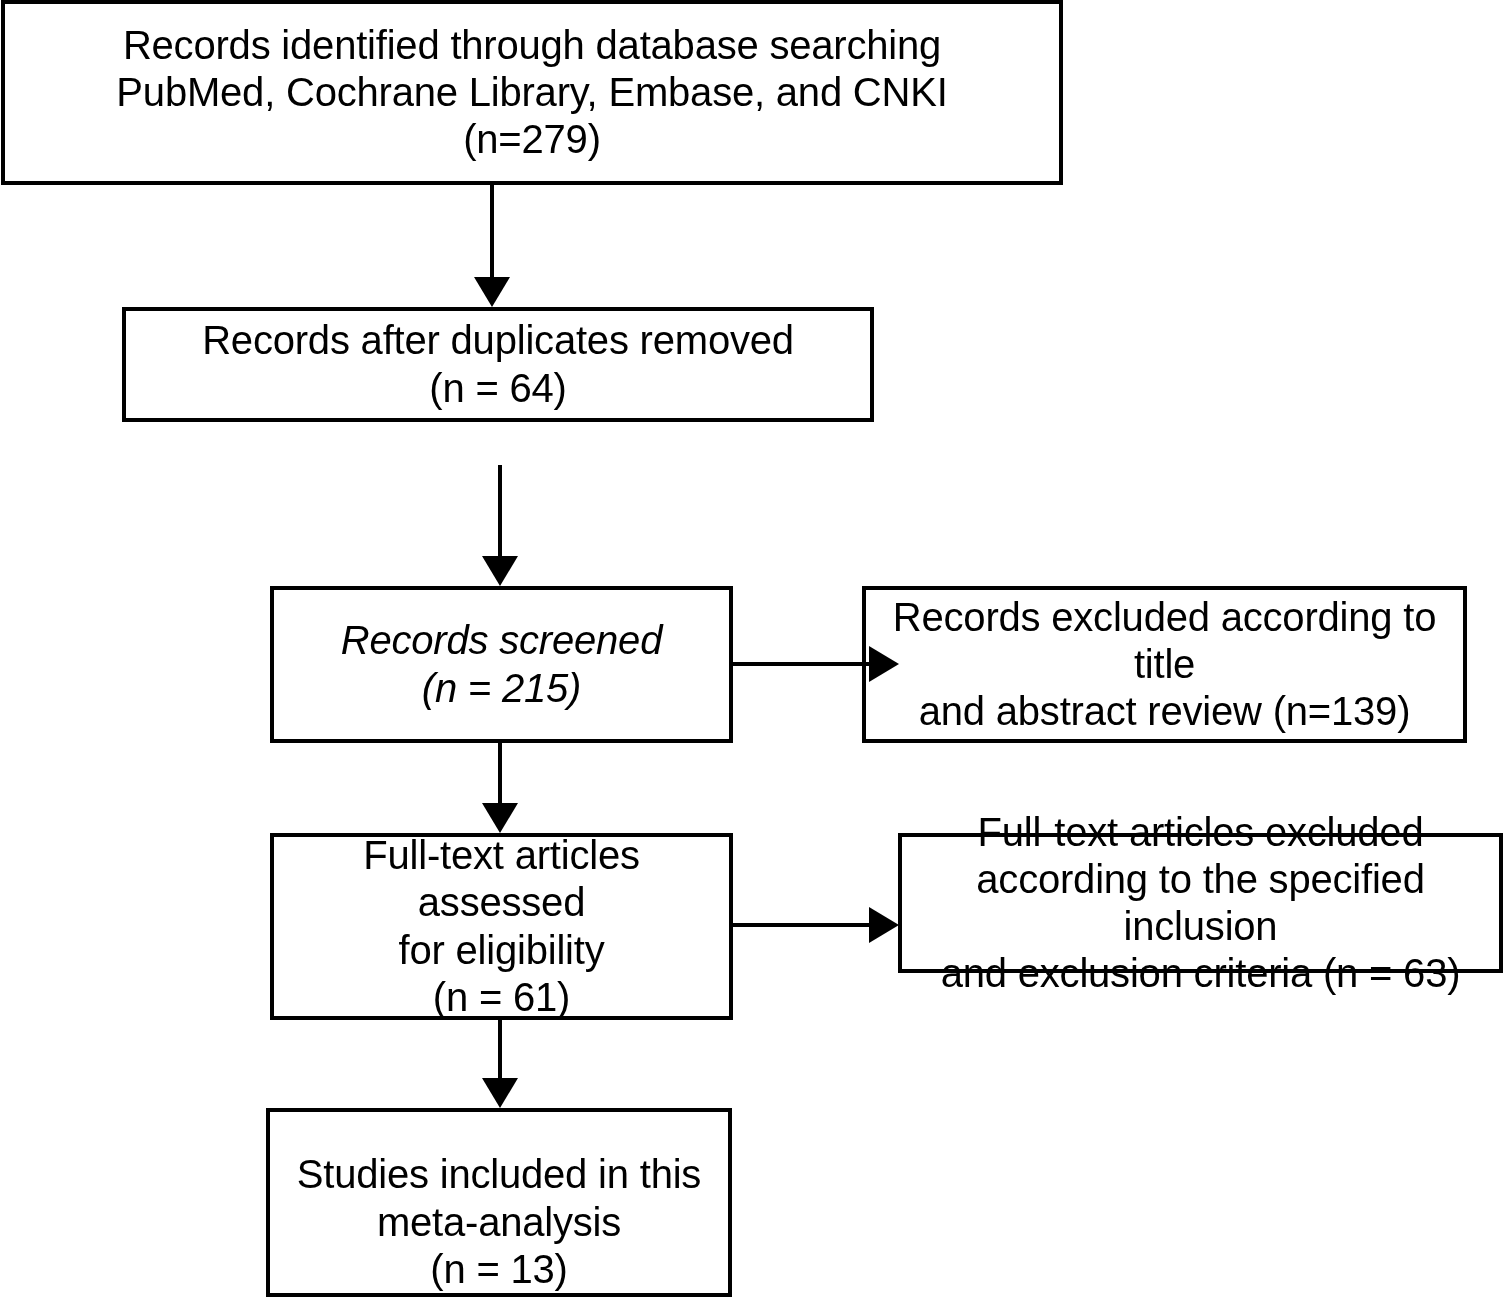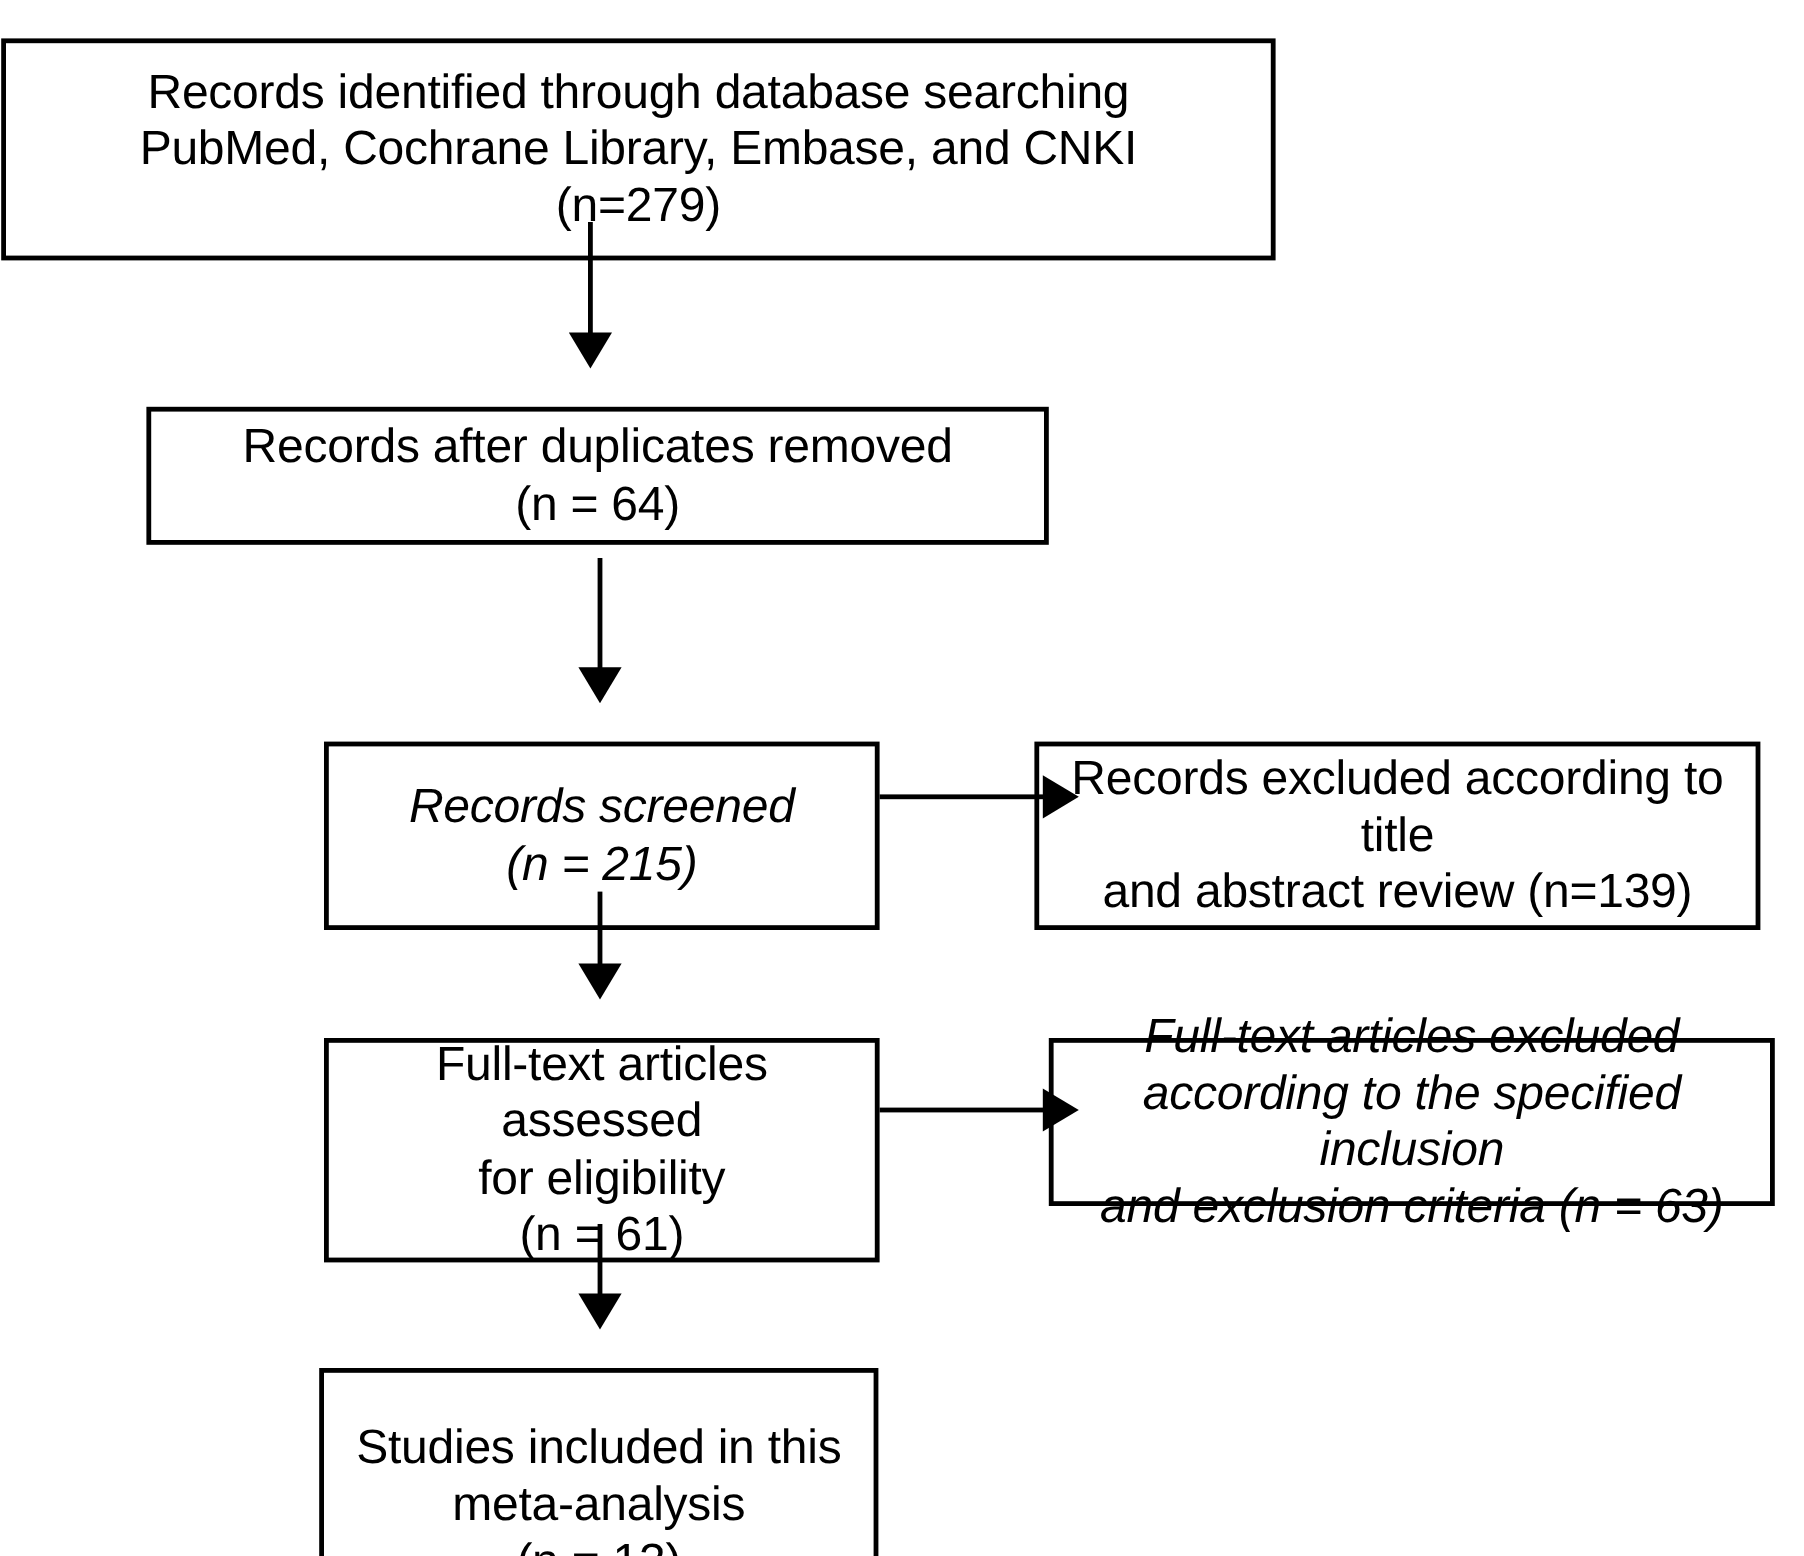--- a/index.html
+++ b/index.html
@@ -18,36 +18,35 @@
   }
   .box {
     position: absolute;
     box-sizing: border-box;
     border: 4px solid #000000;
     background: #ffffff;
     display: flex;
     align-items: center;
     justify-content: center;
     text-align: center;
-    margin-top: 32px;
   }
   .box .txt {
     font-size: 40px;
     line-height: 1.18;
     letter-spacing: -0.2px;
     white-space: pre-line;
     padding: 0 4px;
   }
   
   #box-identified   { left: 1px;   top: 0px;     width: 1062px; height: 185px; }
   #box-duplicates   { left: 122px; top: 307px;   width: 752px;  height: 115px; }
   #box-screened     { left: 270px; top: 586px;   width: 463px;  height: 157px; font-style: italic; }
   #box-excl-title   { left: 862px; top: 586px;   width: 605px;  height: 157px; }
   #box-fulltext     { left: 270px; top: 833px;   width: 463px;  height: 187px; }
-  #box-excl-full    { left: 874px; top: 833px;   width: 605px;  height: 140px; font-style: italic; }
+  #box-excl-full    { left: 898px; top: 833px;   width: 605px;  height: 140px; }
   #box-included     { left: 266px; top: 1108px;  width: 466px;  height: 189px; align-items: flex-end; }
 
   
   .vline {
     position: absolute;
     width: 4px;
     background: #000000;
   }
   .hline {
     position: absolute;

